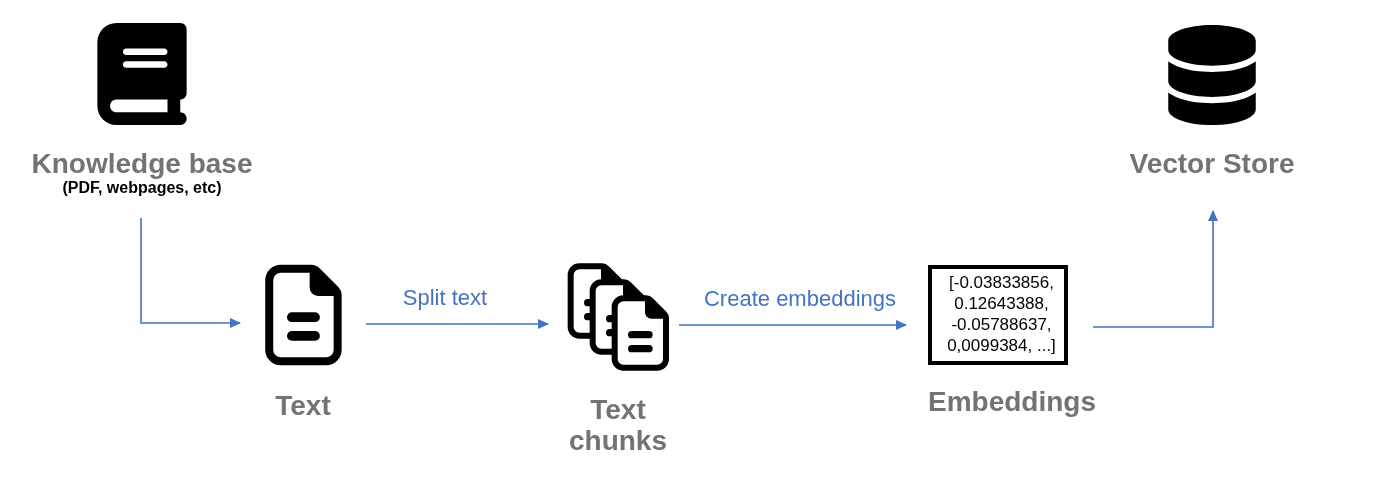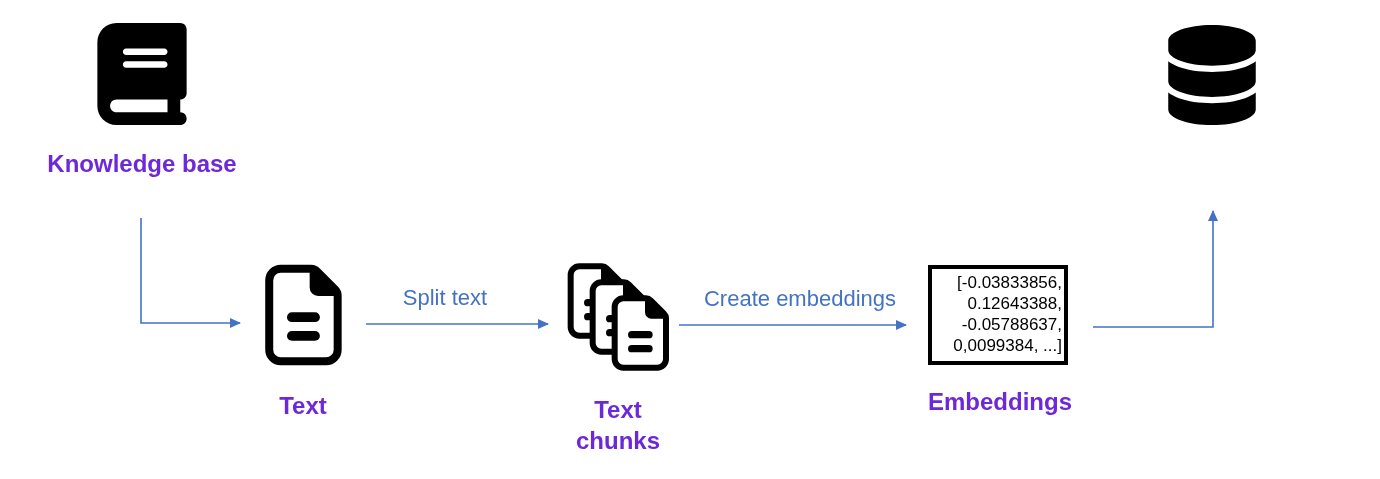--- a/index.html
+++ b/index.html
@@ -21,24 +21,24 @@
     fill: none;
     stroke: #4472C4;
     stroke-width: 1.6;
   }
   .node {
     position: absolute;
     text-align: center;
     color: #000;
   }
   .node-label {
-    font-size: 24px;
+    font-size: 28px;
     font-weight: 700;
     line-height: 26px;
-    color: #6d28d9;
+    color: #737373;
   }
   .node-sublabel {
     font-size: 16px;
     font-weight: 700;
     margin-top: 2px;
     color: #000;
   }
   .edge-label {
     position: absolute;
     color: #4472C4;
@@ -57,21 +57,21 @@
   .chunks-node   { left: 566px;  top: 262px; width: 104px; }
   .chunks-node svg { width: 104px; height: 110px; }
   .chunks-node .node-label { margin-top: 18px; line-height: 31px; }
   .create-label  { left: 668px;  top: 286px; width: 264px; text-align: center; }
   .emb-node      { left: 928px;  top: 265px; width: 140px; }
   .vector-box {
     box-sizing: border-box;
     width: 140px; height: 100px;
     border: 4px solid #000;
     background: #fff;
-    text-align: right;
+    text-align: center;
     font-size: 17px;
     line-height: 21px;
     padding: 3px 2px 3px 9px;
     color: #000;
   }
   .vector-box span { display: block; white-space: nowrap; }
   .emb-node .node-label { margin-top: 24px; }
   .store-label   { left: 1224px; top: 259px; width: 156px; text-align: left; }
   .vs-node       { left: 1120px; top: 25px;  width: 184px; }
   .vs-node svg   { width: 88px;  height: 100px; }
@@ -98,20 +98,21 @@
     <path class="arrow" d="M366,324 H548" marker-end="url(#arrowhead)"></path>
     <path class="arrow" d="M679,325 H906" marker-end="url(#arrowhead)"></path>
     <path class="arrow" d="M1093,327 H1213 V211" marker-end="url(#arrowhead)"></path>
   </svg>
 
   <div class="node kb-node">
     <svg viewBox="0 0 448 512" aria-hidden="true">
       <path fill="#000000" d="M96 0C43 0 0 43 0 96V416c0 53 43 96 96 96H384h32c17.7 0 32-14.3 32-32s-14.3-32-32-32V384c17.7 0 32-14.3 32-32V32c0-17.7-14.3-32-32-32H384 96zm0 384H352v64H96c-17.7 0-32-14.3-32-32s14.3-32 32-32zm32-240c0-8.8 7.2-16 16-16H336c8.8 0 16 7.2 16 16s-7.2 16-16 16H144c-8.8 0-16-7.2-16-16zm16 48H336c8.8 0 16 7.2 16 16s-7.2 16-16 16H144c-8.8 0-16-7.2-16-16s7.2-16 16-16z"></path>
     </svg>
     <div class="node-label">Knowledge base</div>
+    <div class="node-sublabel">(PDF, webpages, etc)</div>
   </div>
 
 
   <div class="node text-node">
     <svg viewBox="0 0 90 116" aria-hidden="true">
       <use href="#doc"></use>
     </svg>
     <div class="node-label">Text</div>
   </div>
 
@@ -139,15 +140,16 @@
       <span>0,0099384, ...]</span>
     </div>
     <div class="node-label">Embeddings</div>
   </div>
 
 
   <div class="node vs-node">
     <svg viewBox="0 0 448 512" aria-hidden="true">
       <path fill="#000000" d="M448 80v48c0 44.2-100.3 80-224 80S0 172.2 0 128V80C0 35.8 100.3 0 224 0S448 35.8 448 80zM393.2 214.7c20.8-7.4 39.9-16.9 54.8-28.6V288c0 44.2-100.3 80-224 80S0 332.2 0 288V186.1c14.9 11.8 34 21.2 54.8 28.6C99.7 230.7 159.5 240 224 240s124.3-9.3 169.2-25.3zM0 346.1c14.9 11.8 34 21.2 54.8 28.6C99.7 390.7 159.5 400 224 400s124.3-9.3 169.2-25.3c20.8-7.4 39.9-16.9 54.8-28.6V432c0 44.2-100.3 80-224 80S0 476.2 0 432V346.1z"></path>
     </svg>
+    <div class="node-label">Vector Store</div>
   </div>
 
 </div>
 
 </body></html>

